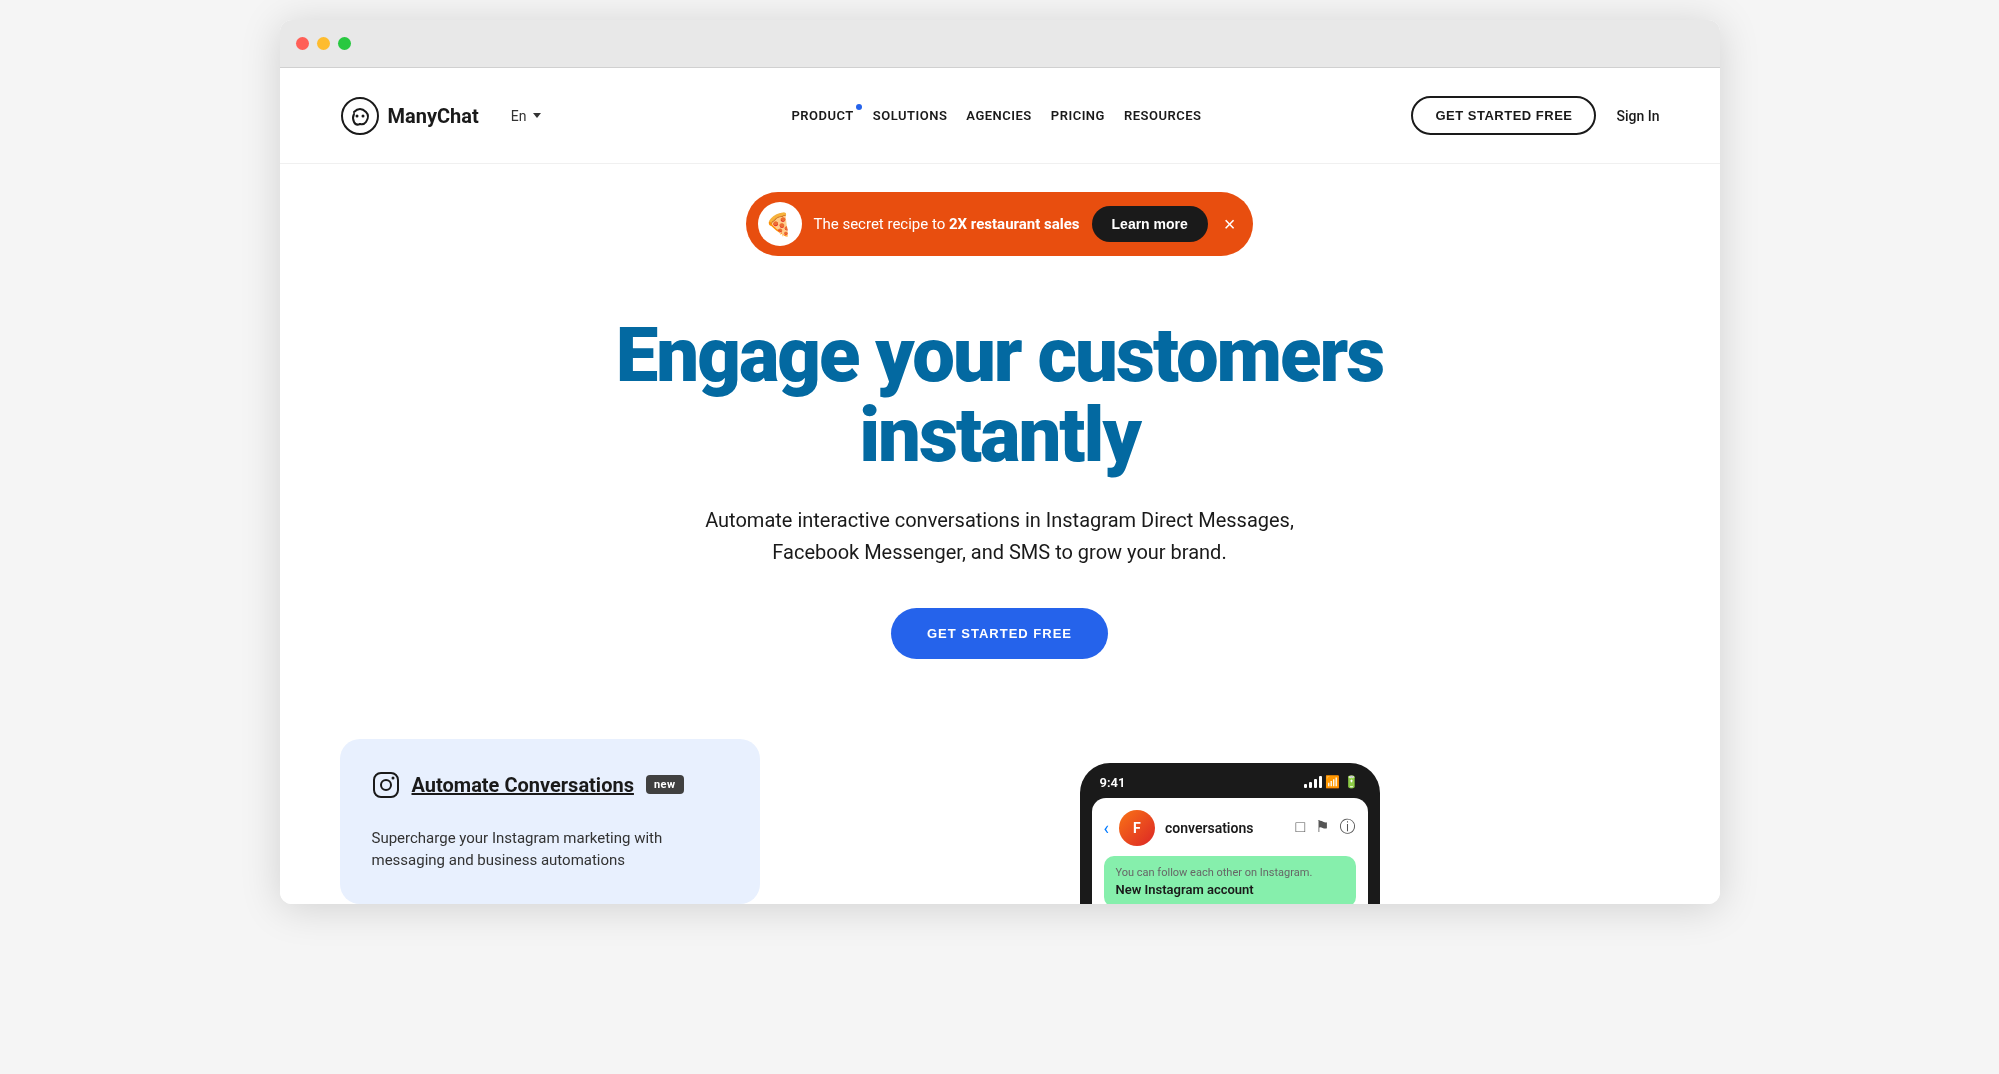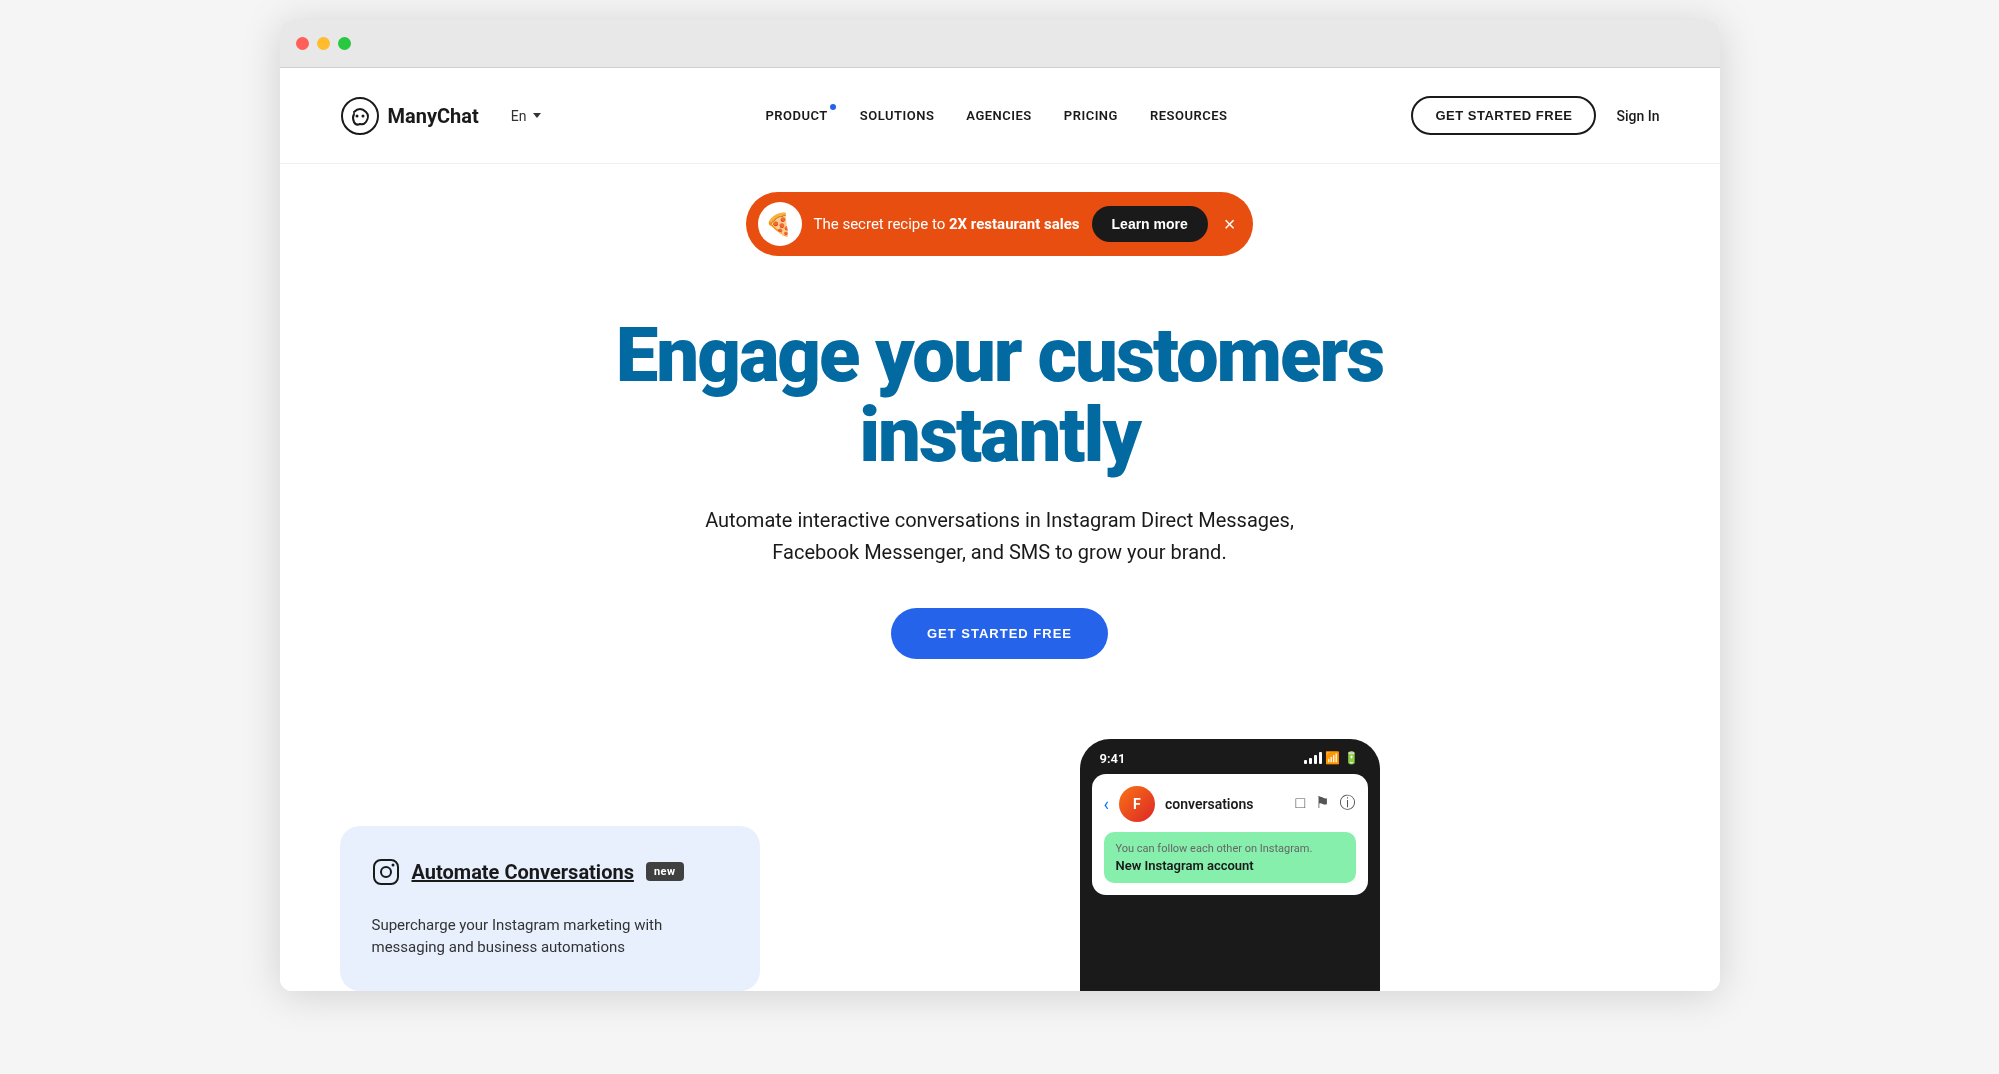--- a/index.html
+++ b/index.html
@@ -69,21 +69,21 @@
       align-items: center;
       gap: 4px;
       font-size: 14px;
       color: #333;
       cursor: pointer;
       margin-right: 40px;
     }
     .nav-links {
       display: flex;
       align-items: flex-end;
-      gap: 32px;
+      gap: 19px;
       flex: 1;
       justify-content: center;
     }
     .nav-link {
       font-size: 13px;
       font-weight: 600;
       color: #1a1a1a;
       text-transform: uppercase;
       letter-spacing: 0.5px;
       cursor: pointer;
@@ -274,21 +274,21 @@
     }
     
     .phone-area {
       flex: 1;
       display: flex;
       justify-content: center;
       align-items: flex-end;
     }
     .phone-mockup {
       width: 300px;
-      height: 252px;
+      height: 141px;
       background: #1a1a1a;
       border-radius: 30px 30px 0 0;
       padding: 12px;
       position: relative;
       overflow: hidden;
     }
     .phone-status-bar {
       display: flex;
       justify-content: space-between;
       align-items: center;

